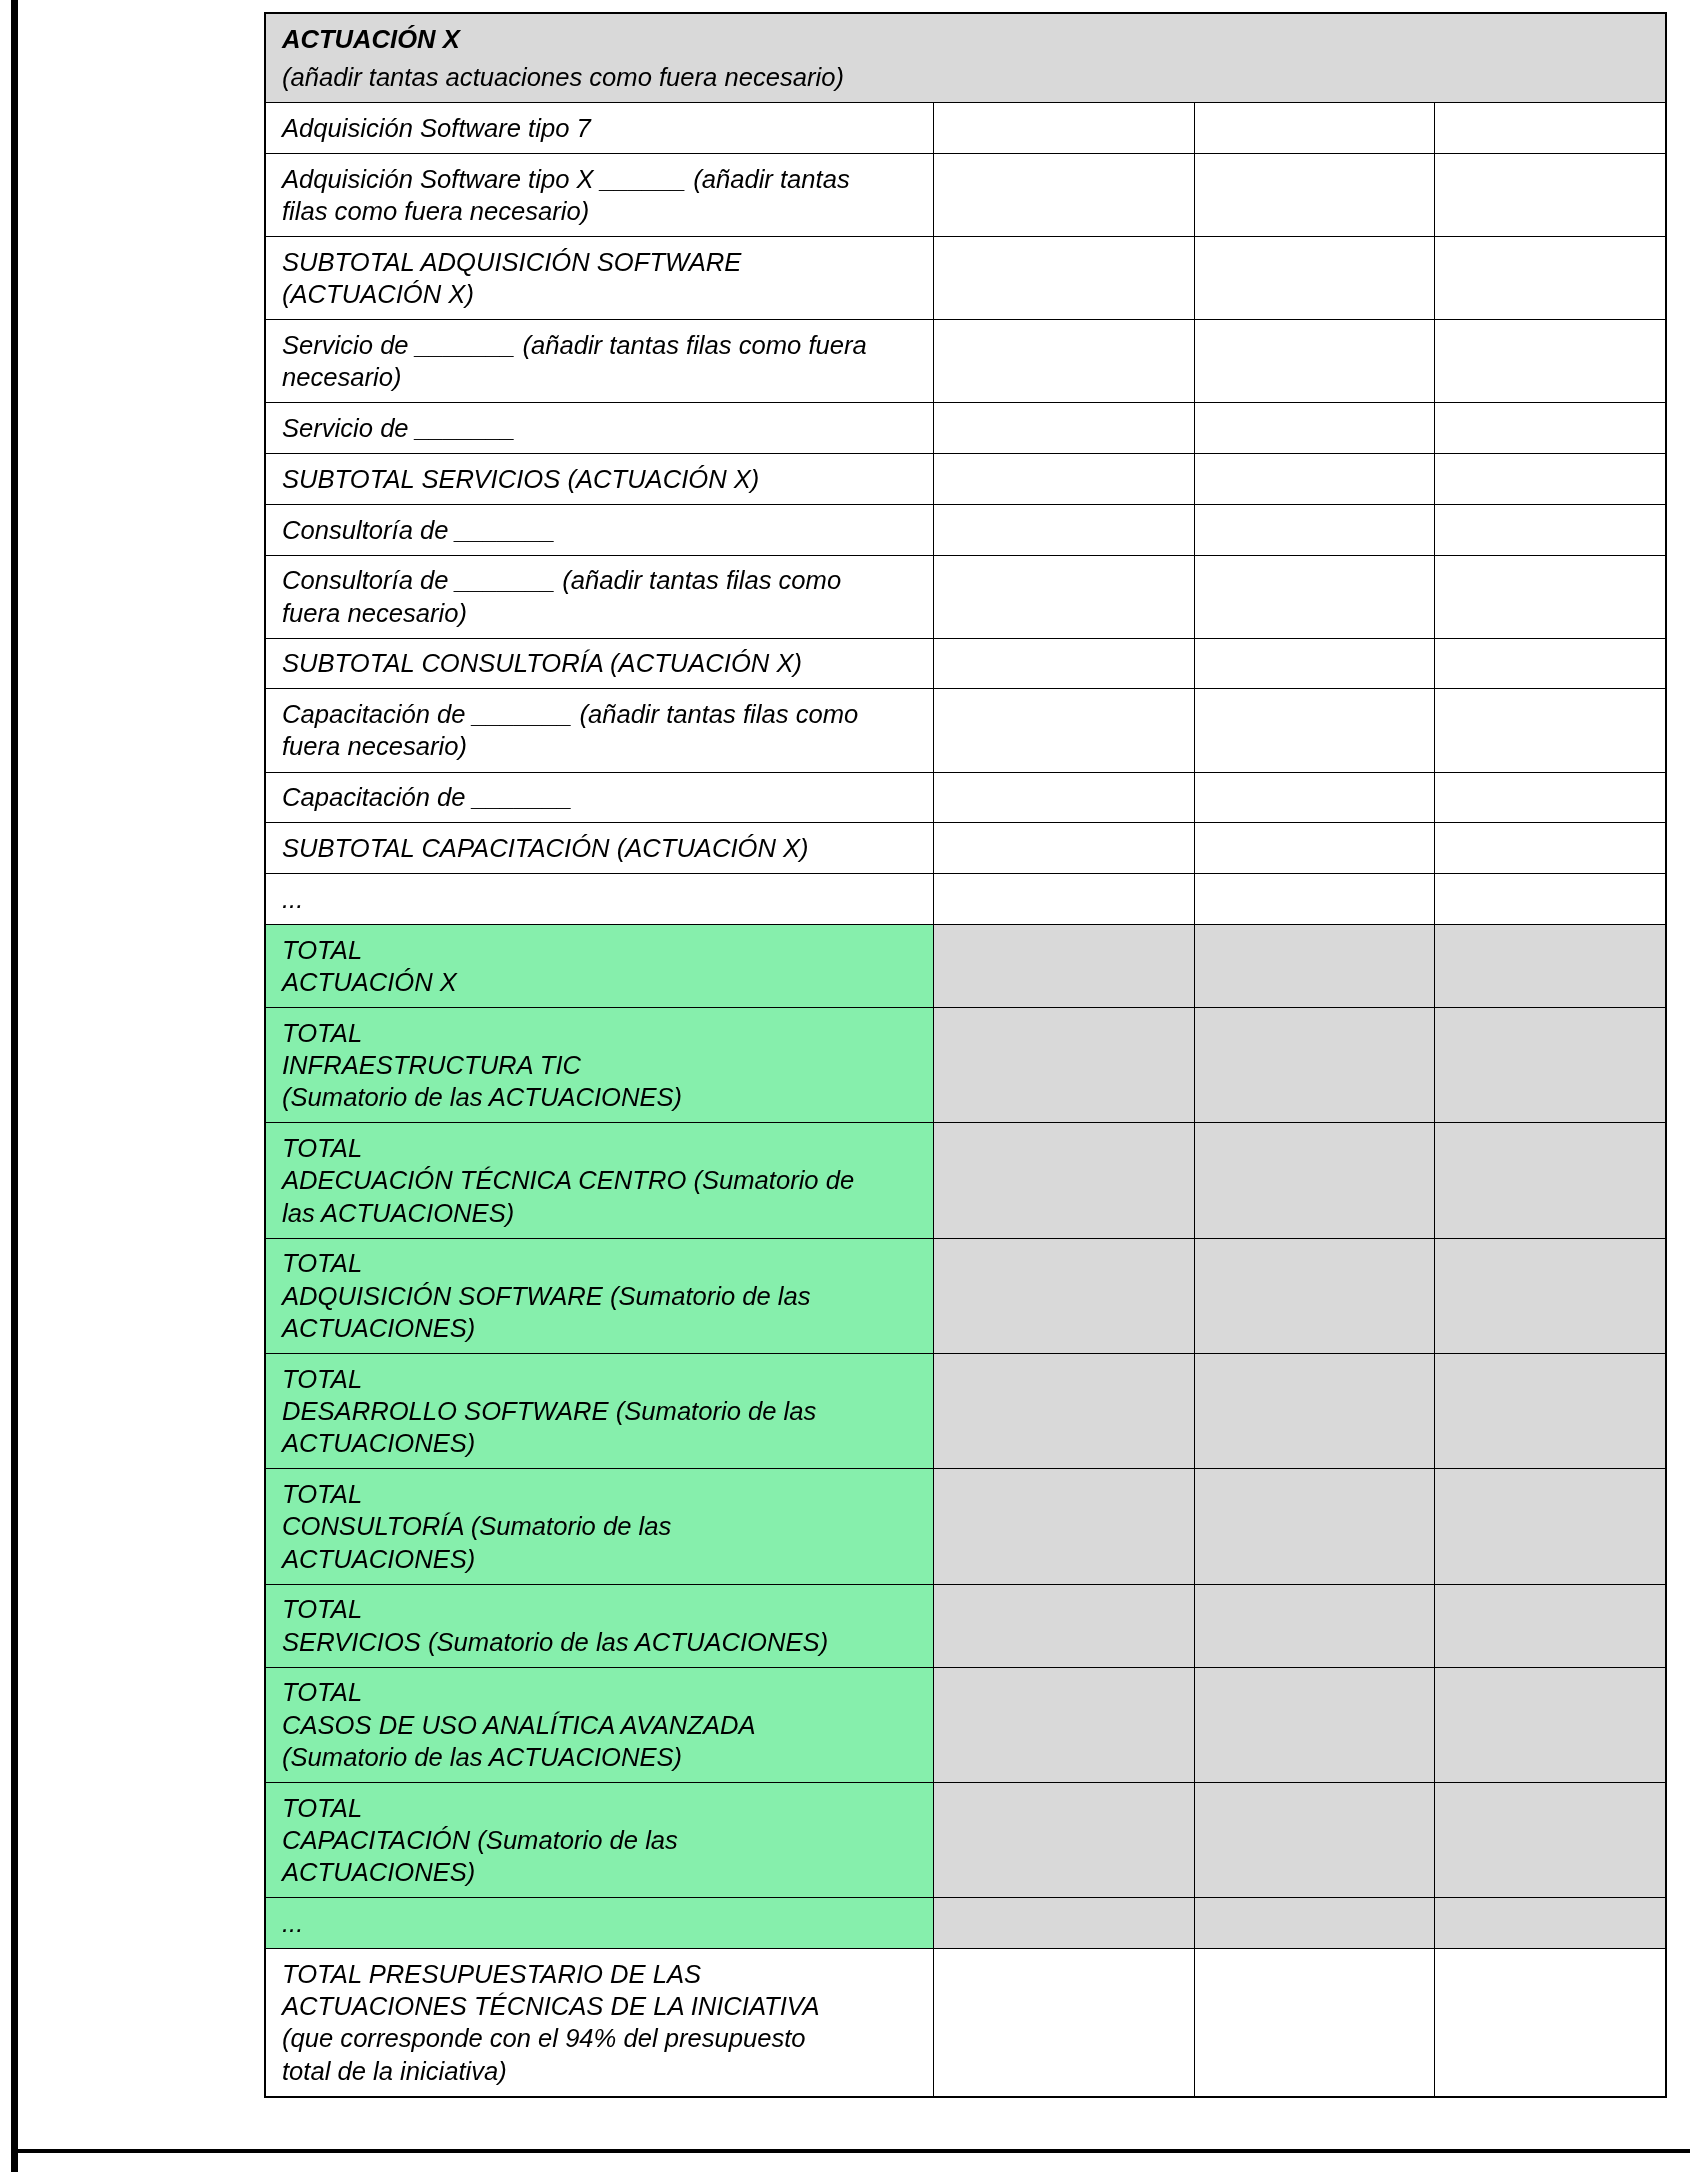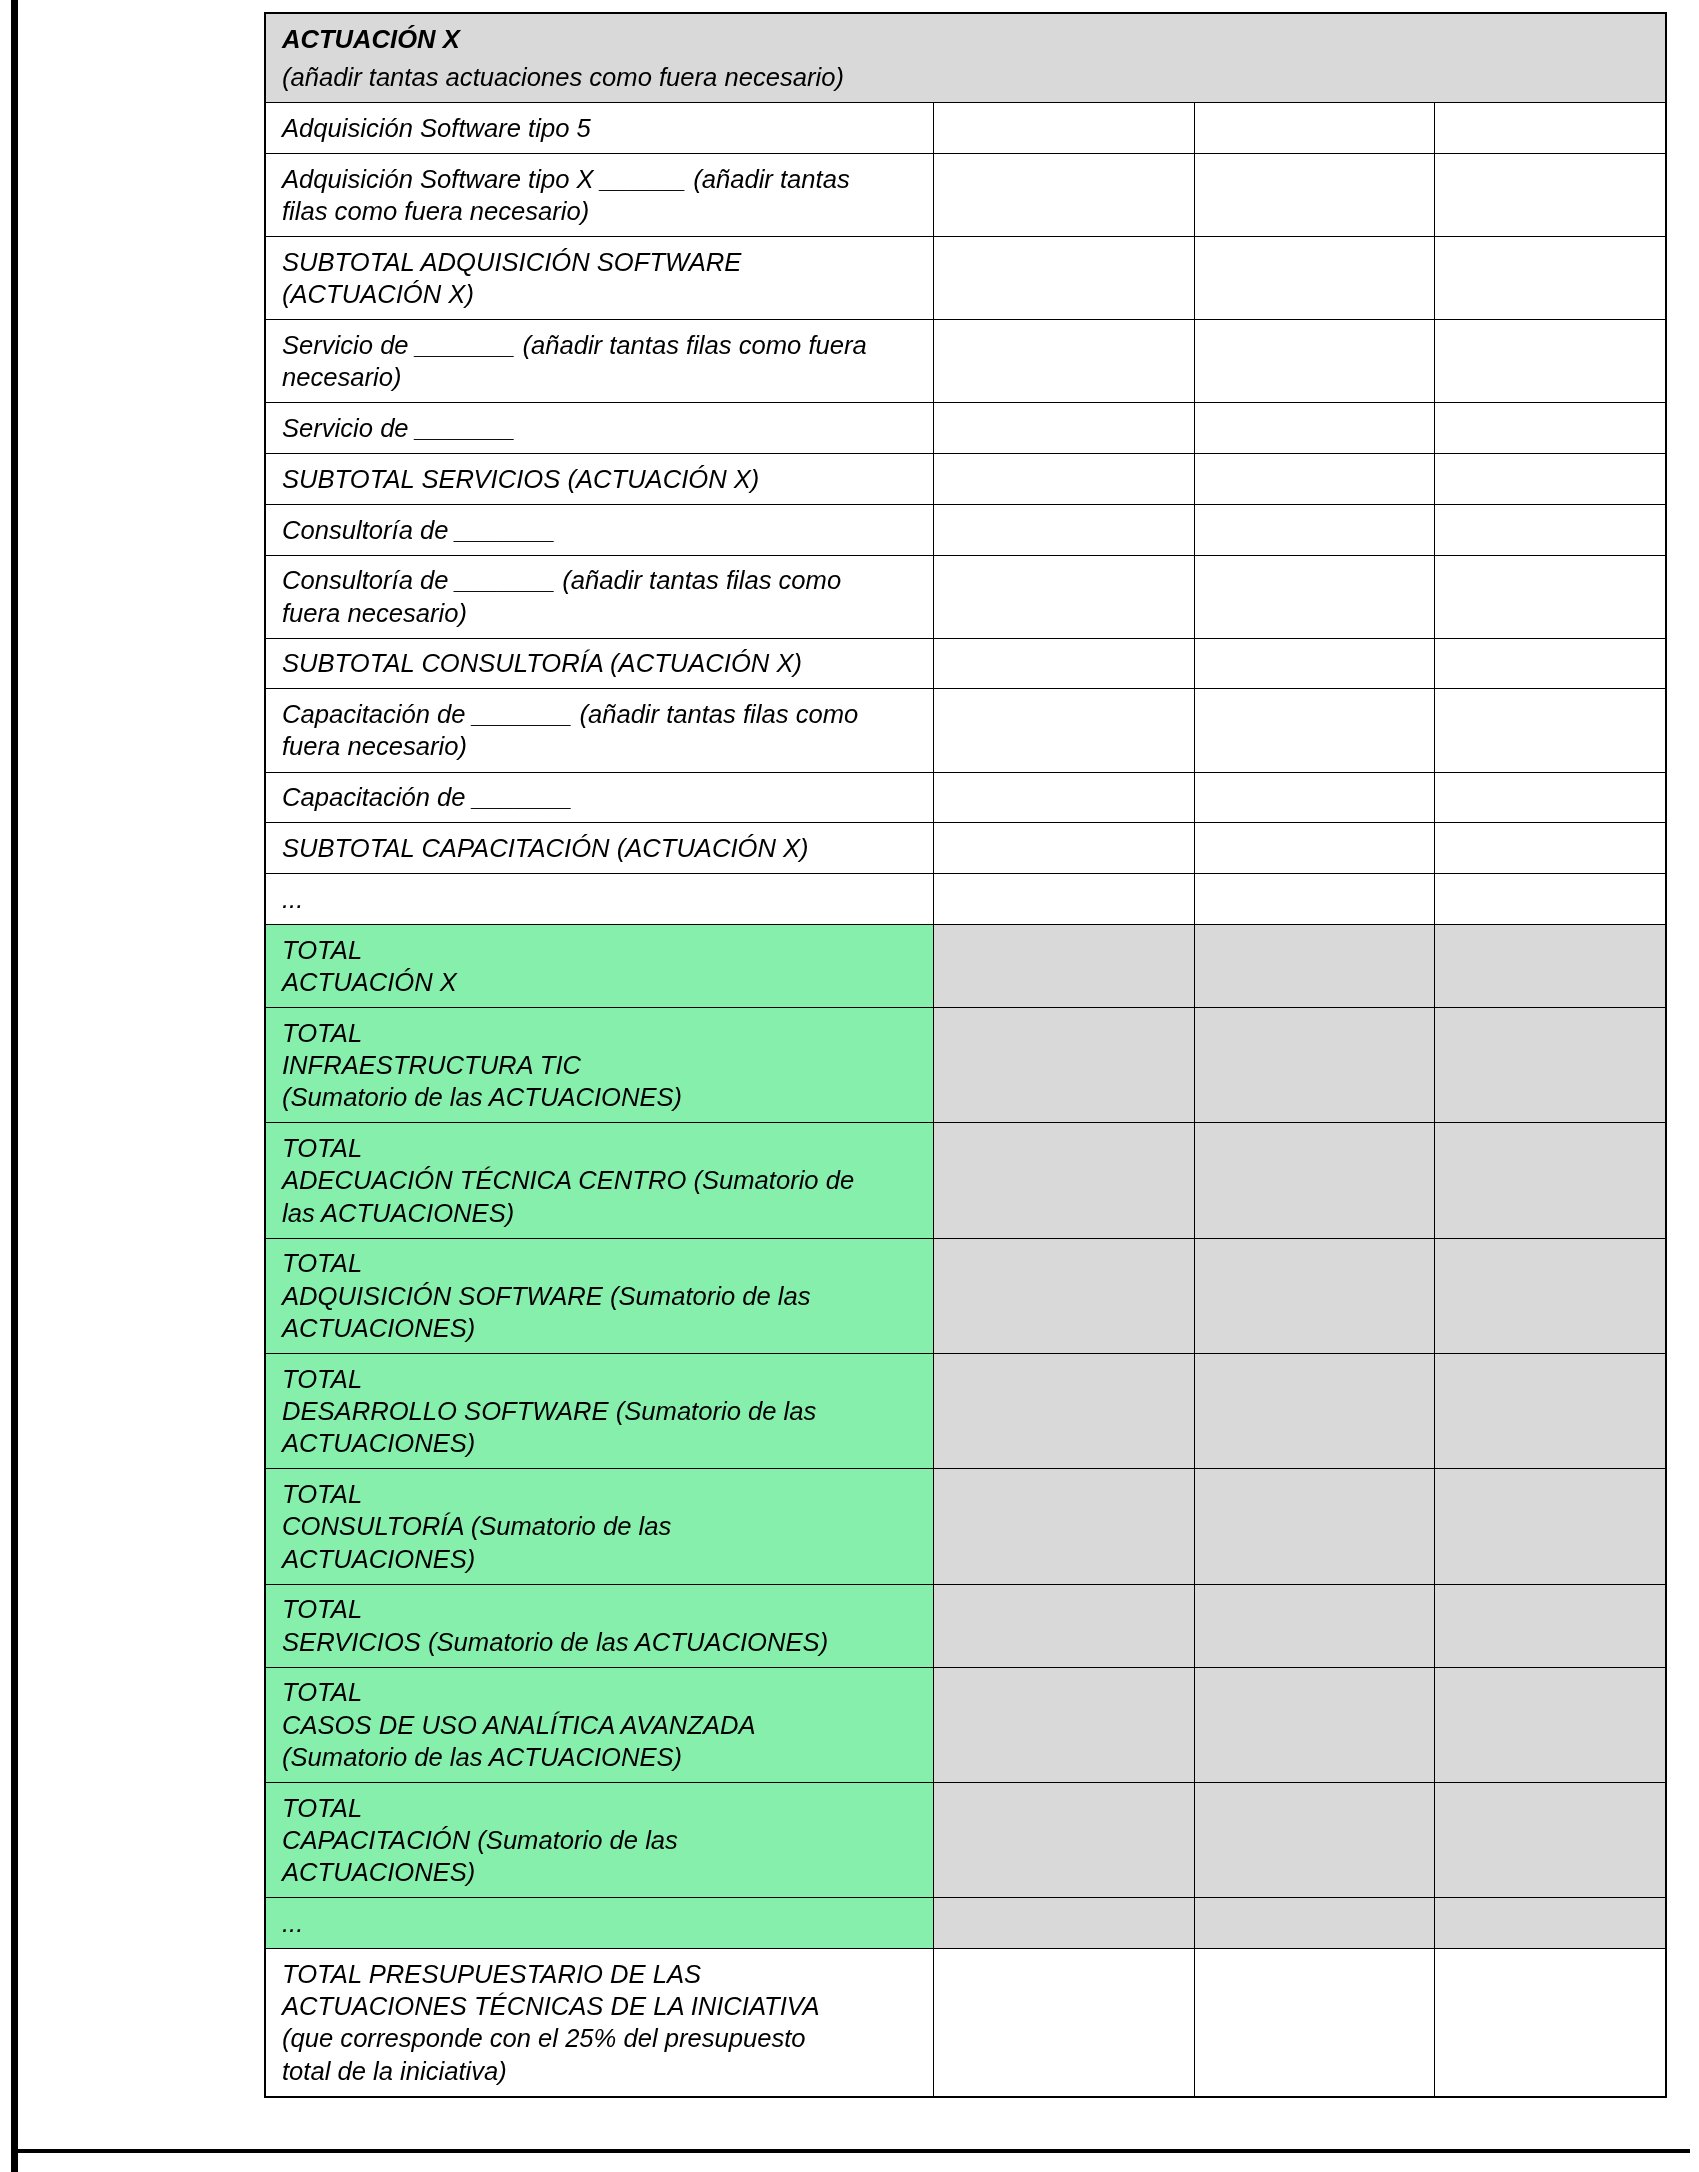--- a/index.html
+++ b/index.html
@@ -91,21 +91,21 @@
   </colgroup>
   <tbody>
     <tr>
       <td class="header-cell" colspan="4">
         <span class="header-title">ACTUACIÓN X</span>
         <span class="header-subtitle">(añadir tantas actuaciones como fuera necesario)</span>
       </td>
     </tr>
 
     <tr>
-      <td class="label-cell">Adquisición Software tipo 5</td>
+      <td class="label-cell">Adquisición Software tipo 7</td>
       <td class="value-cell"></td>
       <td class="value-cell"></td>
       <td class="value-cell"></td>
     </tr>
 
     <tr>
       <td class="label-cell">Adquisición Software tipo X ______ (añadir tantas
 filas como fuera necesario)</td>
       <td class="value-cell"></td>
       <td class="value-cell"></td>
@@ -275,21 +275,21 @@
     <tr class="bold shaded">
       <td class="label-cell">...</td>
       <td class="value-cell"></td>
       <td class="value-cell"></td>
       <td class="value-cell"></td>
     </tr>
 
     <tr class="bold">
       <td class="label-cell">TOTAL PRESUPUESTARIO DE LAS
 ACTUACIONES TÉCNICAS DE LA INICIATIVA
-(que corresponde con el 25% del presupuesto
+(que corresponde con el 94% del presupuesto
 total de la iniciativa)</td>
       <td class="value-cell"></td>
       <td class="value-cell"></td>
       <td class="value-cell"></td>
     </tr>
   </tbody>
 </table>
 
 
 </body></html>

